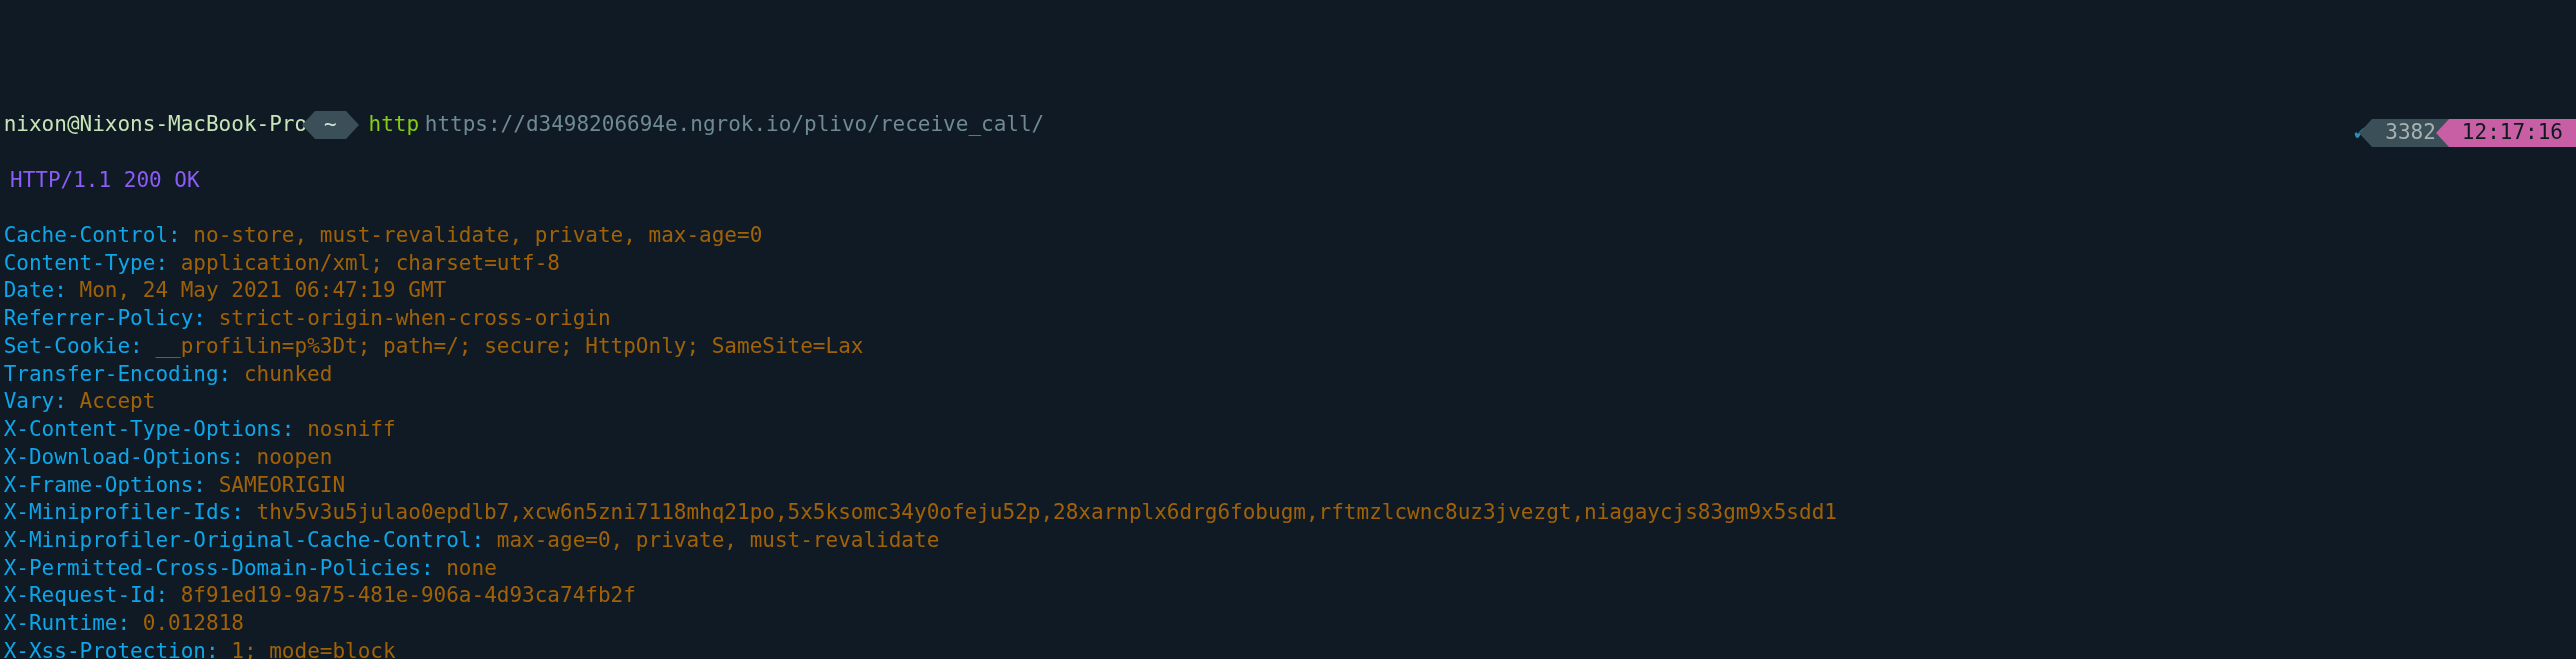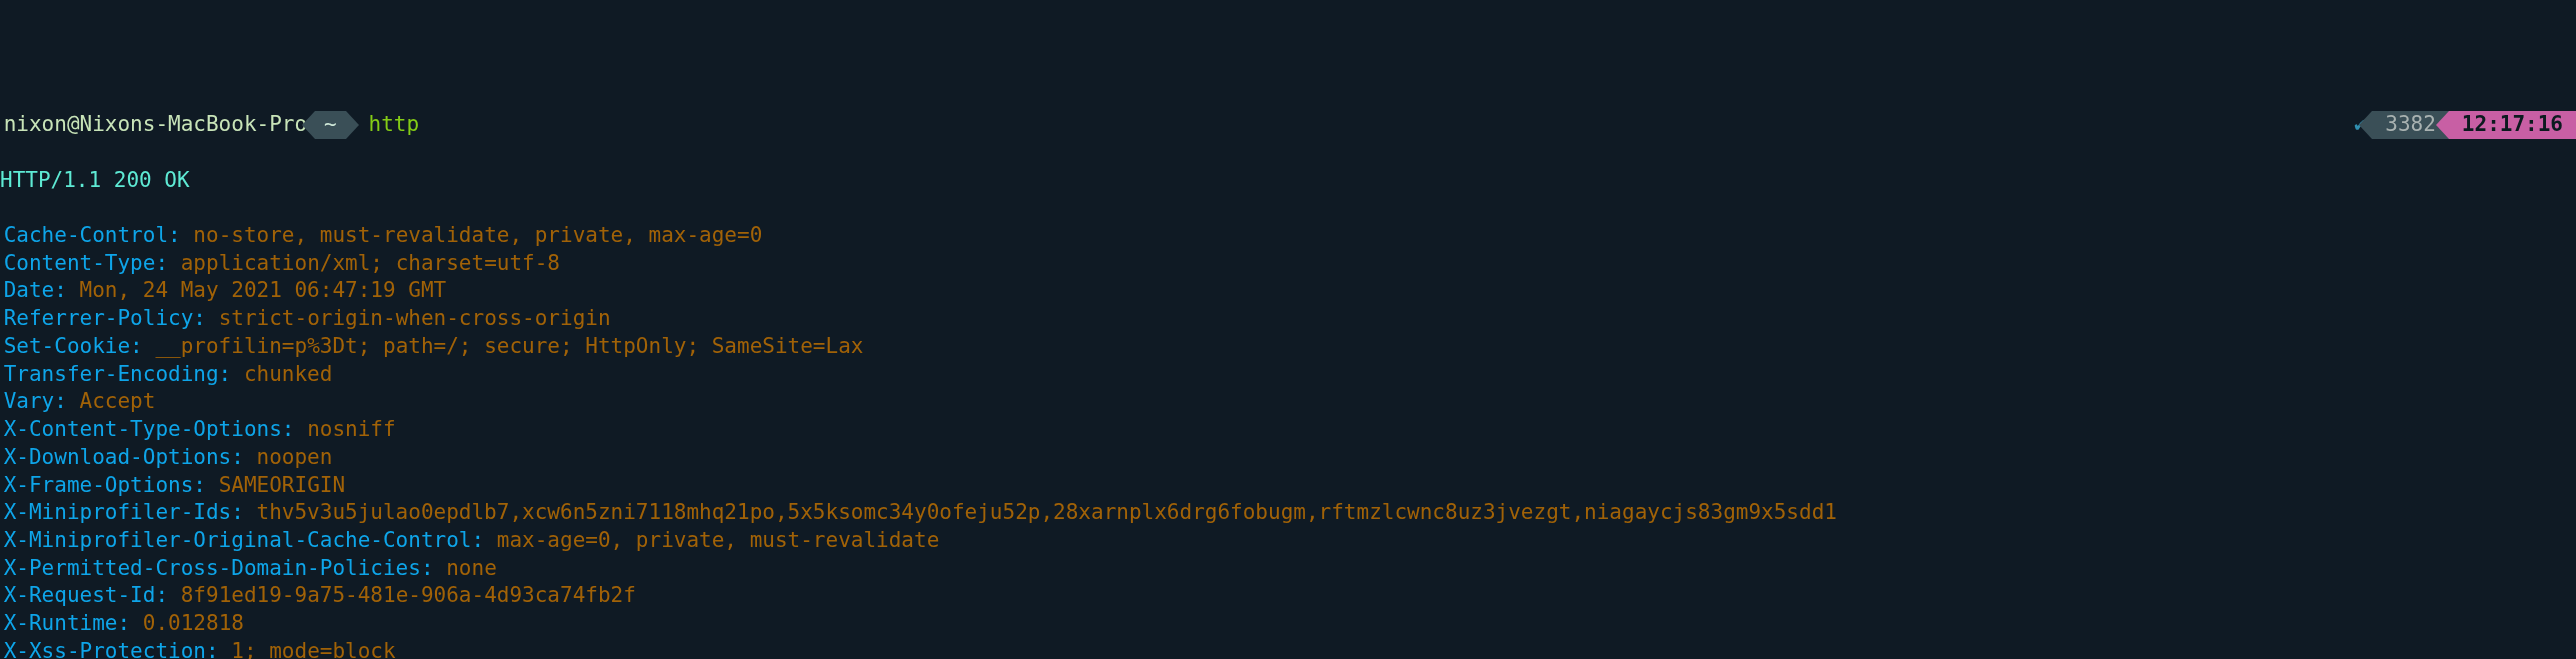--- a/index.html
+++ b/index.html
@@ -51,21 +51,21 @@
     color: #84cc16;
     margin-left: 22.5px;
   }
   .cmd-url {
     color: #6f8a92;
     margin-left: 5.6px;
   }
   .right-status {
     position: absolute;
     right: 0;
-    top: 0;
+    top: 8px;
     display: flex;
     align-items: center;
     height: 28px;
   }
   .check {
     color: #2f8fb0;
     margin-right: 5.6px;
   }
   .pill {
     padding: 0 13px;
@@ -78,35 +78,36 @@
     content: "";
     position: absolute;
     left: -13px; top: 0;
     border-top: 14px solid transparent;
     border-bottom: 14px solid transparent;
     border-right: 13px solid currentColor;
   }
   .pill-count { background: #3a4f57; color: #3a4f57; }
   .pill-count span { color: #a9b2b1; }
   .pill-time { background: #c85fa4; color: #c85fa4; }
-  .pill-time span { color: #0c1a1f; font-weight: bold; }
-  .status-line { color: #5eead4; padding-left: 0; }
+  .pill-time span { color: #0c1a1f; }
+  .status-line { color: #8b5cf6; padding-left: 10px; }
   .header-line { padding-left: 3.7px; }
   .hk { color: #0ea5e9; }
   .hv { color: #a16207; }
 </style>
 </head>
 <body>
 
 
 
 <div class="prompt-line">
   <span class="prompt-user">nixon@Nixons-MacBook-Pro</span>
   <span class="seg-home"><span>~</span></span>
   <span class="cmd-http">http</span>
+  <span class="cmd-url">https://d3498206694e.ngrok.io/plivo/receive_call/</span>
   <div class="right-status">
     <span class="check">✔</span>
     <span class="pill pill-count"><span>3382</span></span>
     <span class="pill pill-time"><span>12:17:16</span></span>
   </div>
 </div>
 <div class="status-line">HTTP/1.1 200 OK</div>
 <div id="headers"><div class="header-line"><span class="hk">Cache-Control:</span><span class="hv"> no-store, must-revalidate, private, max-age=0</span></div><div class="header-line"><span class="hk">Content-Type:</span><span class="hv"> application/xml; charset=utf-8</span></div><div class="header-line"><span class="hk">Date:</span><span class="hv"> Mon, 24 May 2021 06:47:19 GMT</span></div><div class="header-line"><span class="hk">Referrer-Policy:</span><span class="hv"> strict-origin-when-cross-origin</span></div><div class="header-line"><span class="hk">Set-Cookie:</span><span class="hv"> __profilin=p%3Dt; path=/; secure; HttpOnly; SameSite=Lax</span></div><div class="header-line"><span class="hk">Transfer-Encoding:</span><span class="hv"> chunked</span></div><div class="header-line"><span class="hk">Vary:</span><span class="hv"> Accept</span></div><div class="header-line"><span class="hk">X-Content-Type-Options:</span><span class="hv"> nosniff</span></div><div class="header-line"><span class="hk">X-Download-Options:</span><span class="hv"> noopen</span></div><div class="header-line"><span class="hk">X-Frame-Options:</span><span class="hv"> SAMEORIGIN</span></div><div class="header-line"><span class="hk">X-Miniprofiler-Ids:</span><span class="hv"> thv5v3u5julao0epdlb7,xcw6n5zni7118mhq21po,5x5ksomc34y0ofeju52p,28xarnplx6drg6fobugm,rftmzlcwnc8uz3jvezgt,niagaycjs83gm9x5sdd1</span></div><div class="header-line"><span class="hk">X-Miniprofiler-Original-Cache-Control:</span><span class="hv"> max-age=0, private, must-revalidate</span></div><div class="header-line"><span class="hk">X-Permitted-Cross-Domain-Policies:</span><span class="hv"> none</span></div><div class="header-line"><span class="hk">X-Request-Id:</span><span class="hv"> 8f91ed19-9a75-481e-906a-4d93ca74fb2f</span></div><div class="header-line"><span class="hk">X-Runtime:</span><span class="hv"> 0.012818</span></div><div class="header-line"><span class="hk">X-Xss-Protection:</span><span class="hv"> 1; mode=block</span></div></div>
 
 

